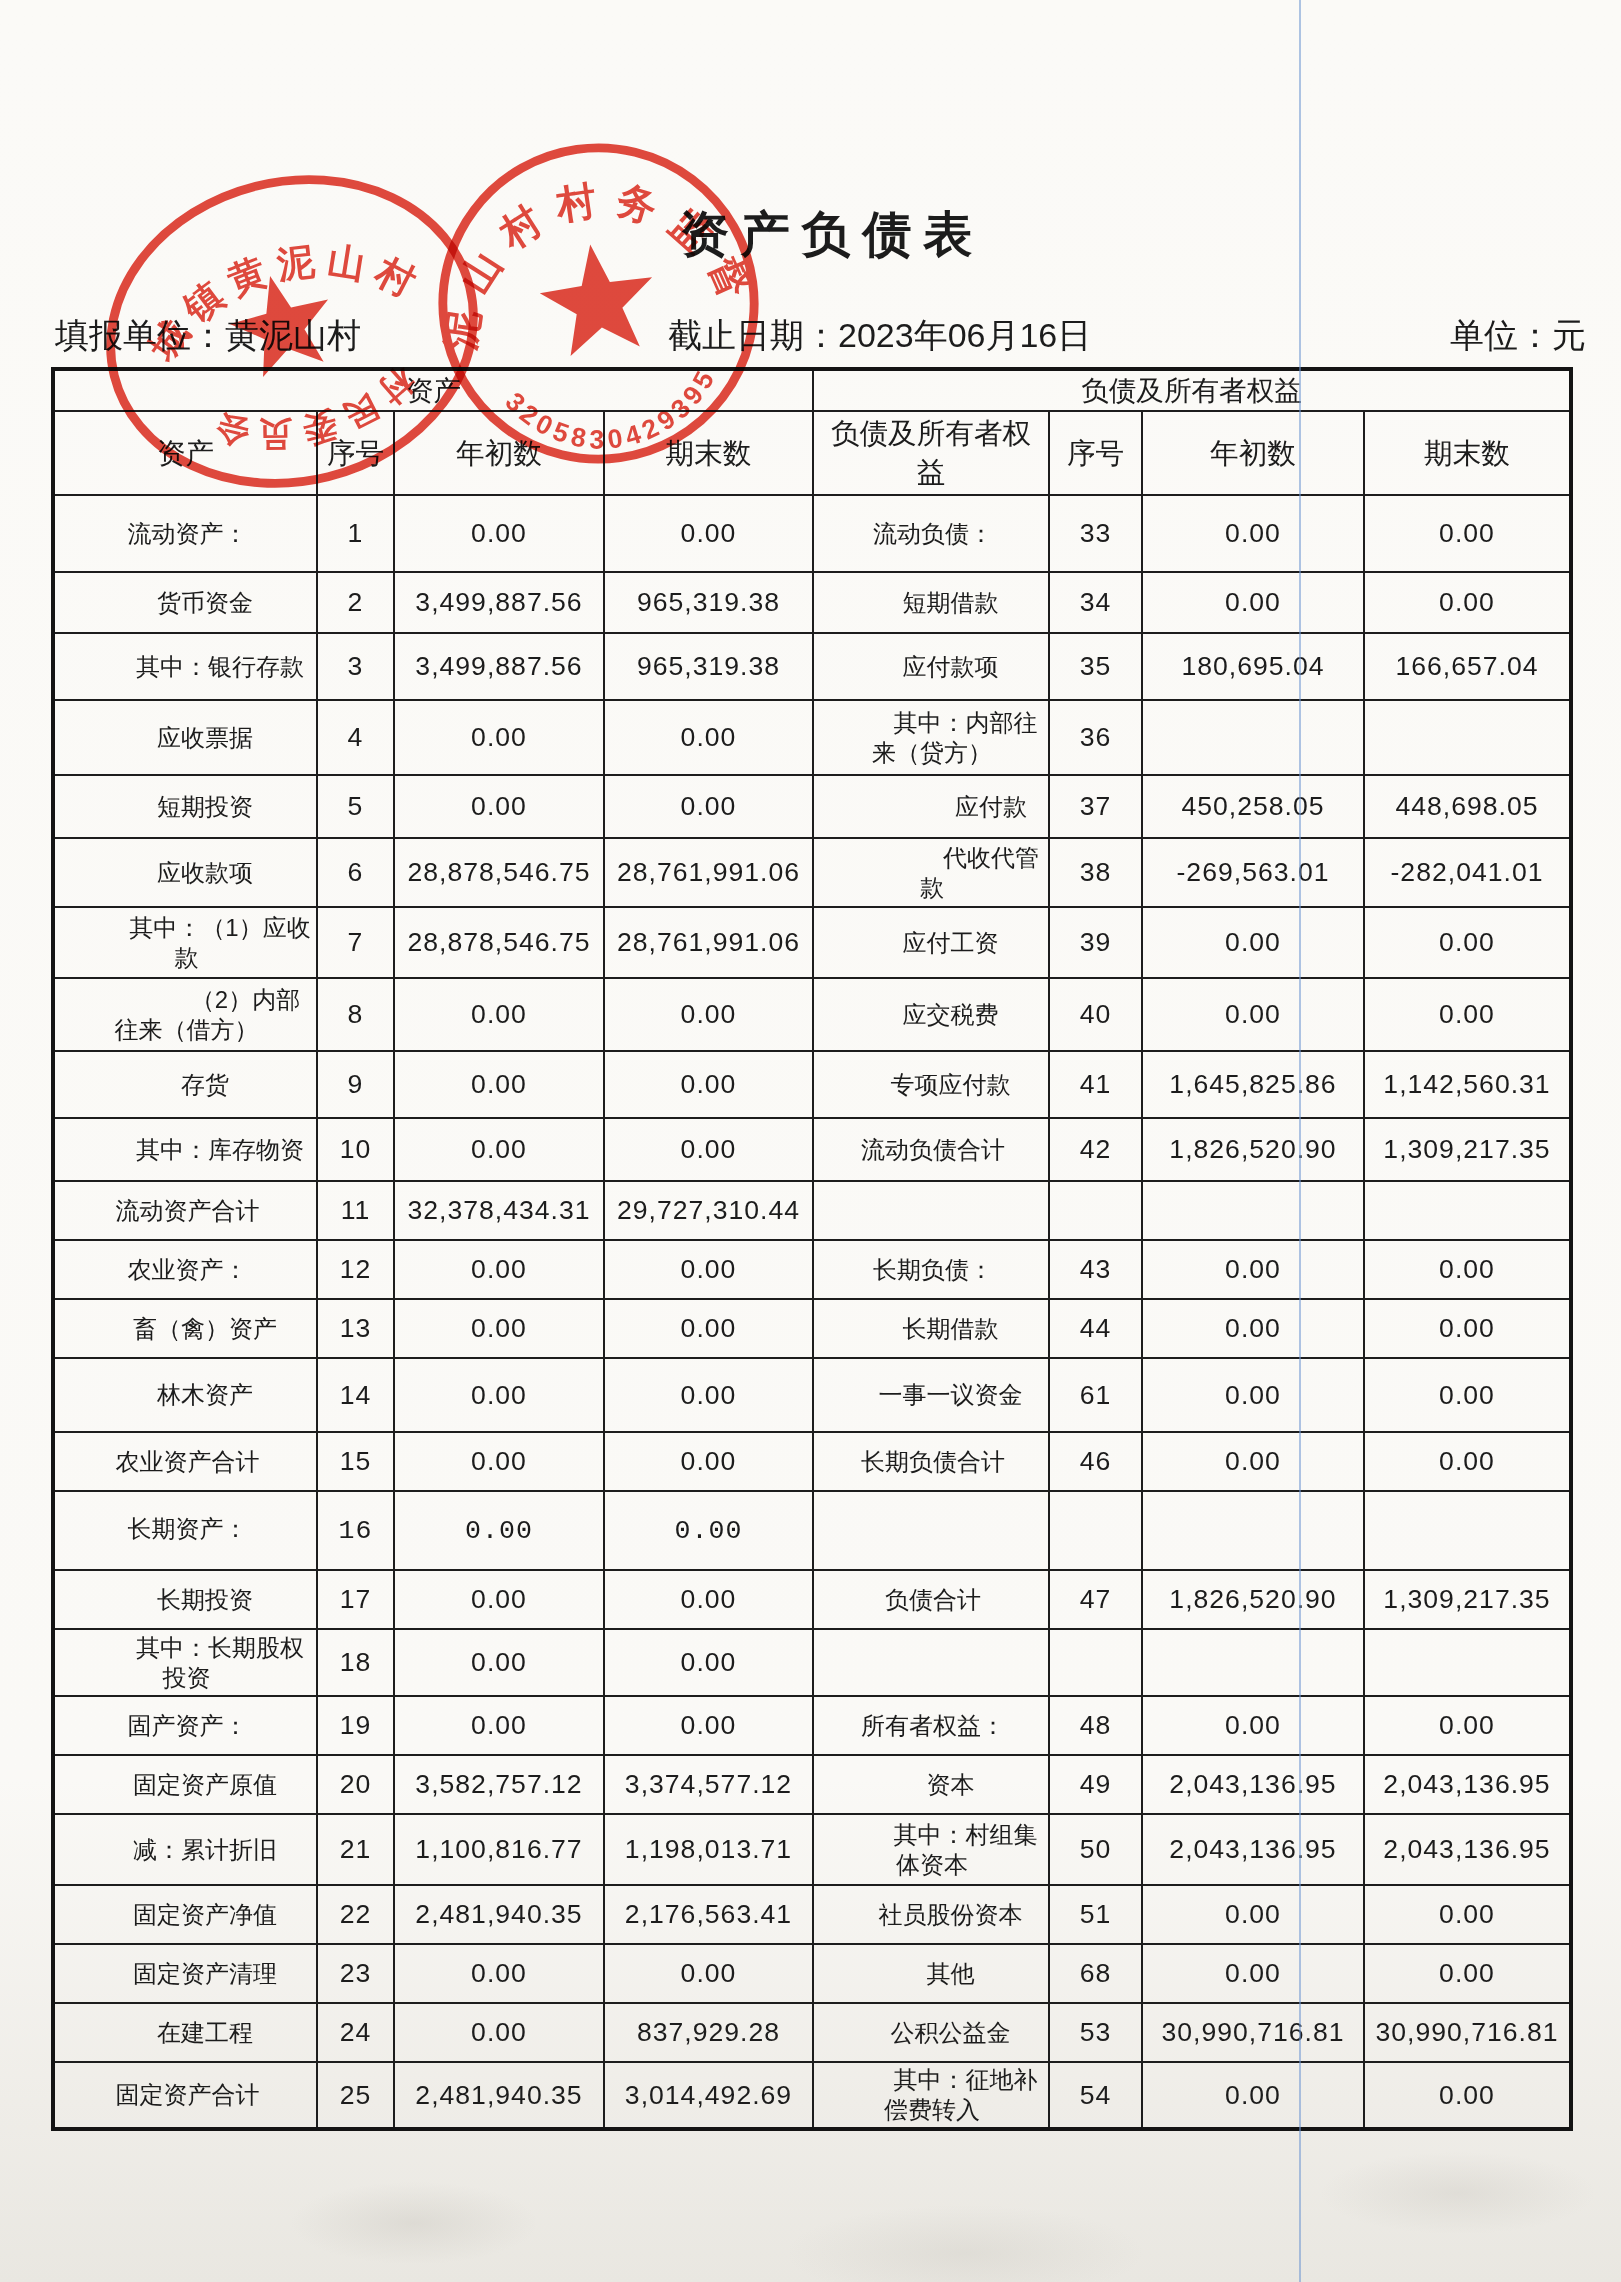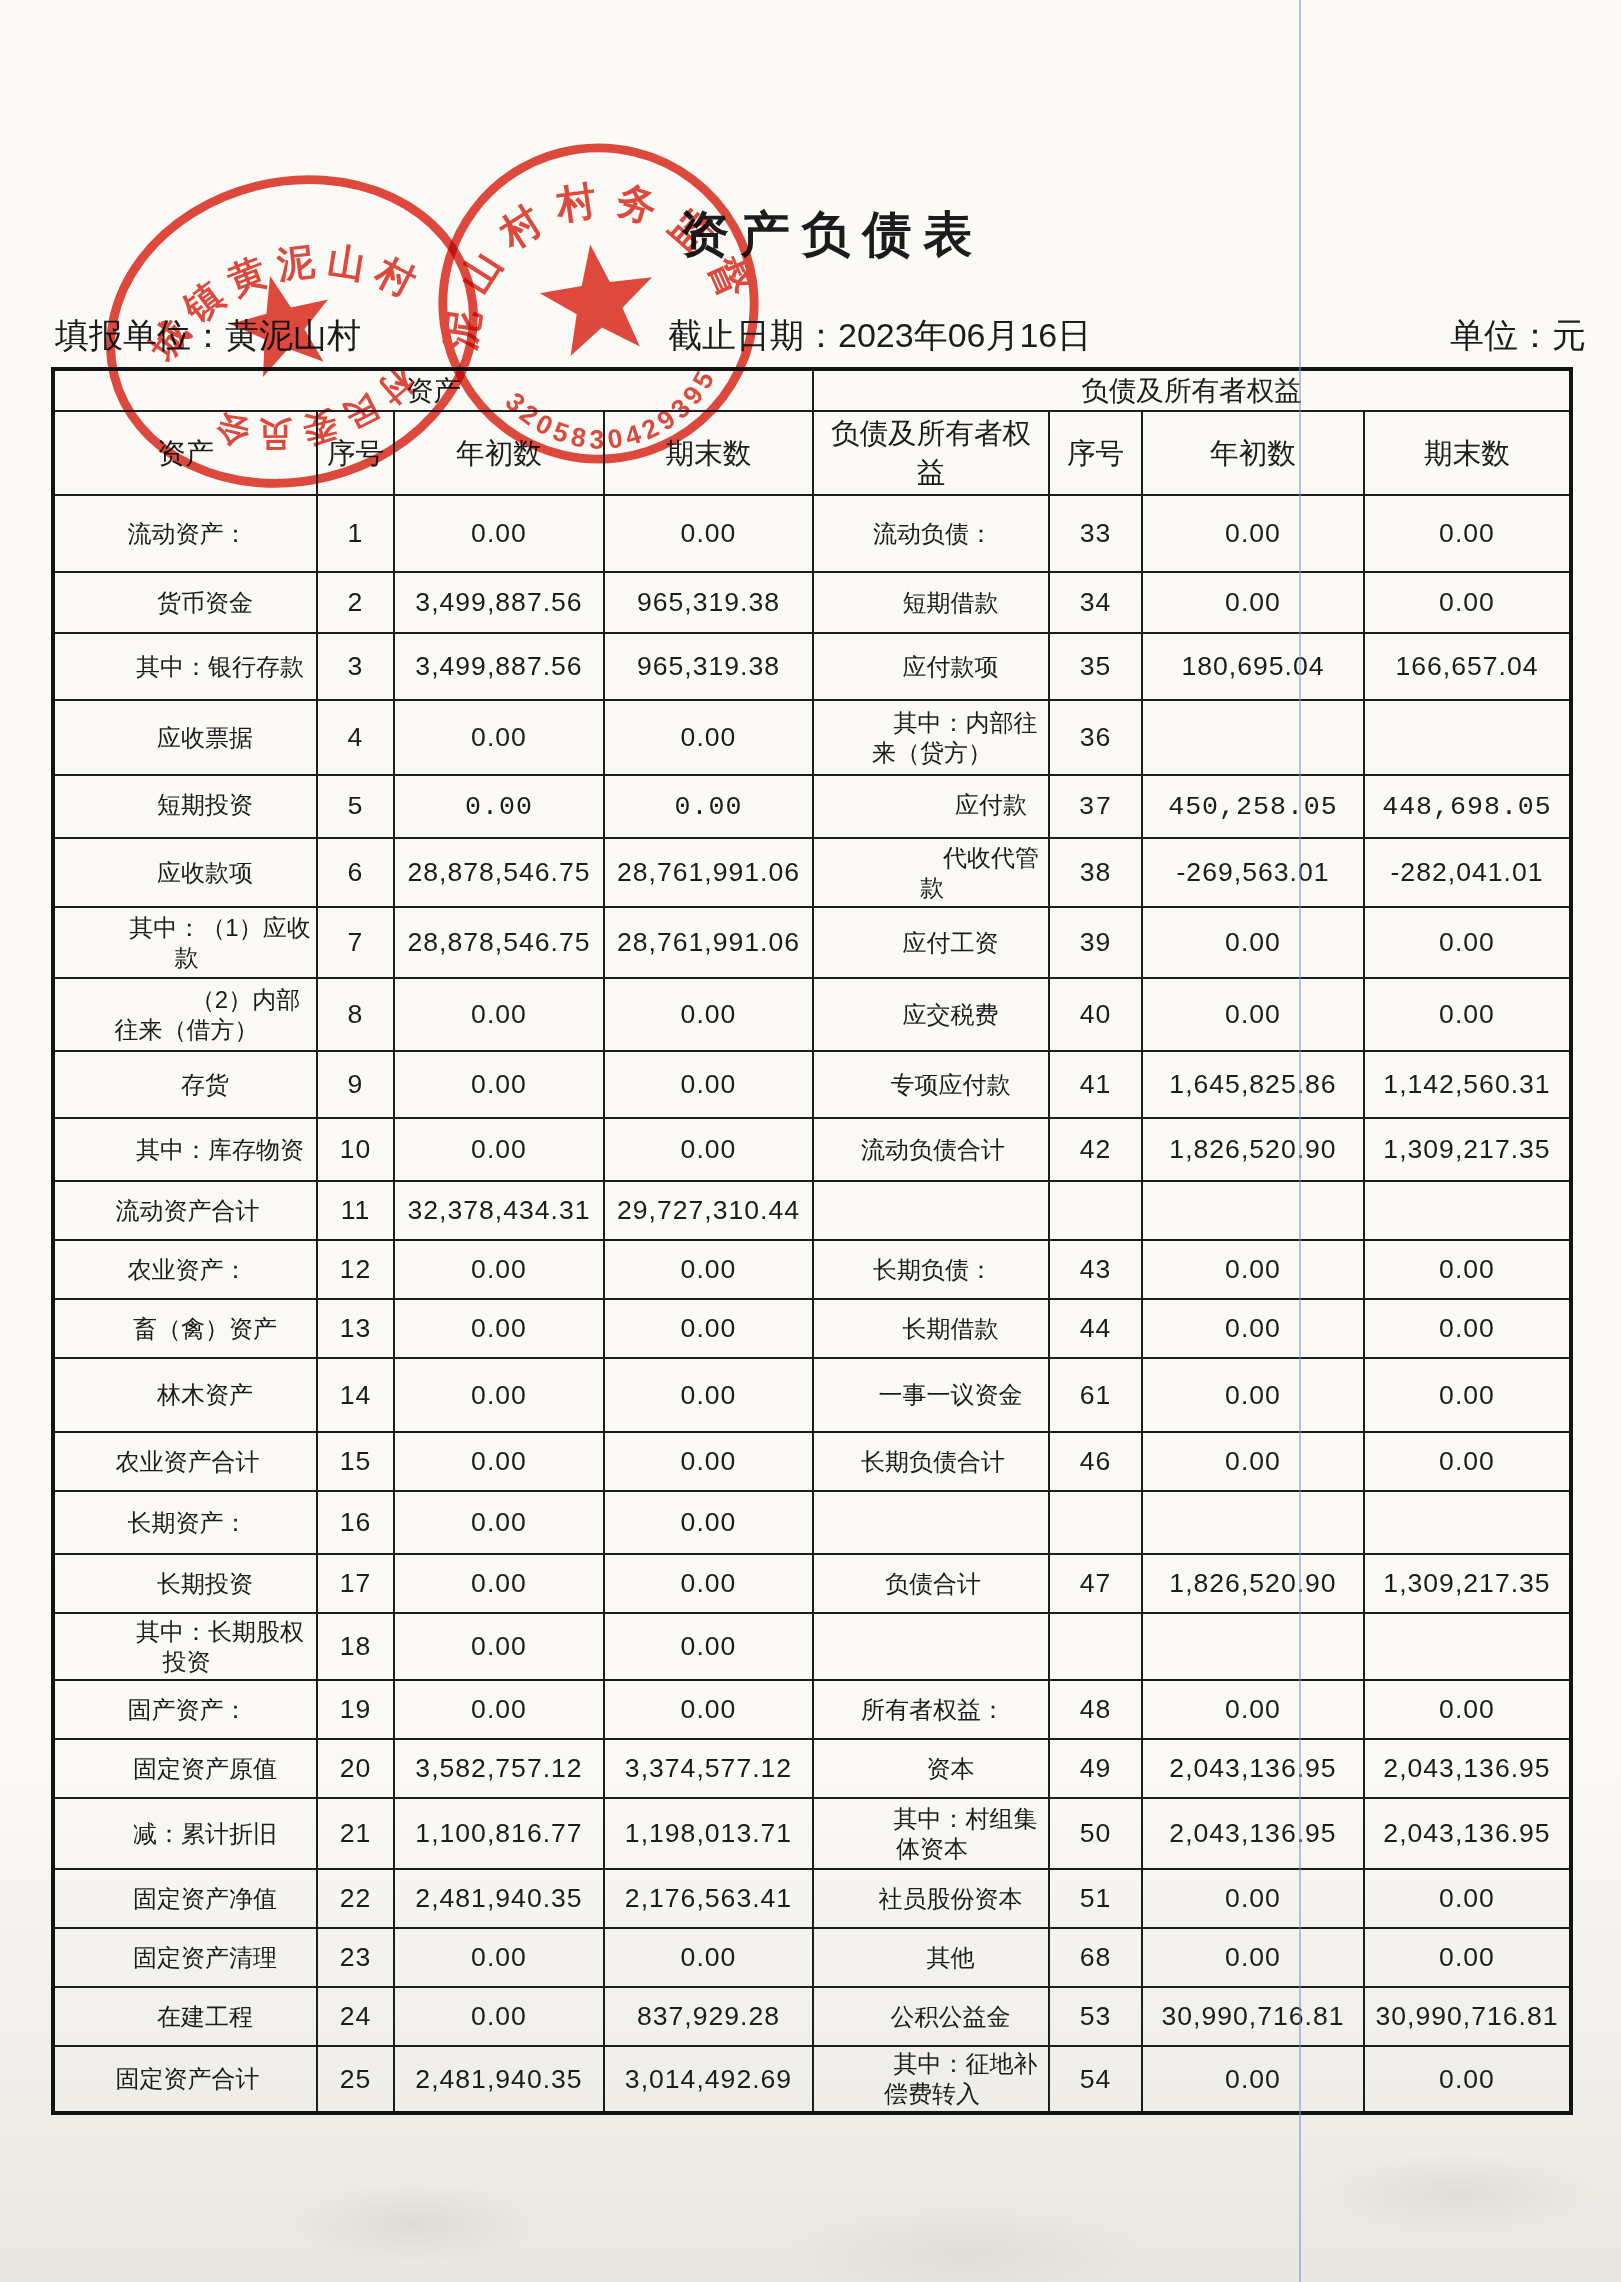--- a/index.html
+++ b/index.html
@@ -129,21 +129,21 @@
         <tr style="height: 75px;">
           <td class="lbl i1">应收票据</td>
           <td class="no">4</td>
           <td class="num">0.00</td>
           <td class="num">0.00</td>
           <td class="lbl i2">其中：内部往来（贷方）</td>
           <td class="no">36</td>
           <td class="num"></td>
           <td class="num"></td>
         </tr>
-        <tr style="height: 63px; font-family: Liberation Mono, monospace;">
+        <tr style="height: 63px;">
           <td class="lbl i1">短期投资</td>
           <td class="no">5</td>
           <td class="num">0.00</td>
           <td class="num">0.00</td>
           <td class="lbl i3">应付款</td>
           <td class="no">37</td>
           <td class="num">450,258.05</td>
           <td class="num">448,698.05</td>
         </tr>
         <tr style="height: 69px;">
@@ -239,21 +239,21 @@
         <tr style="height: 59px;">
           <td class="lbl i0">农业资产合计</td>
           <td class="no">15</td>
           <td class="num">0.00</td>
           <td class="num">0.00</td>
           <td class="lbl i0">长期负债合计</td>
           <td class="no">46</td>
           <td class="num">0.00</td>
           <td class="num">0.00</td>
         </tr>
-        <tr style="height: 63px;">
+        <tr style="height: 79px; font-family: Liberation Mono, monospace;">
           <td class="lbl i0">长期资产：</td>
           <td class="no">16</td>
           <td class="num">0.00</td>
           <td class="num">0.00</td>
           <td class="lbl i0"></td>
           <td class="no"></td>
           <td class="num"></td>
           <td class="num"></td>
         </tr>
         <tr style="height: 59px;">

